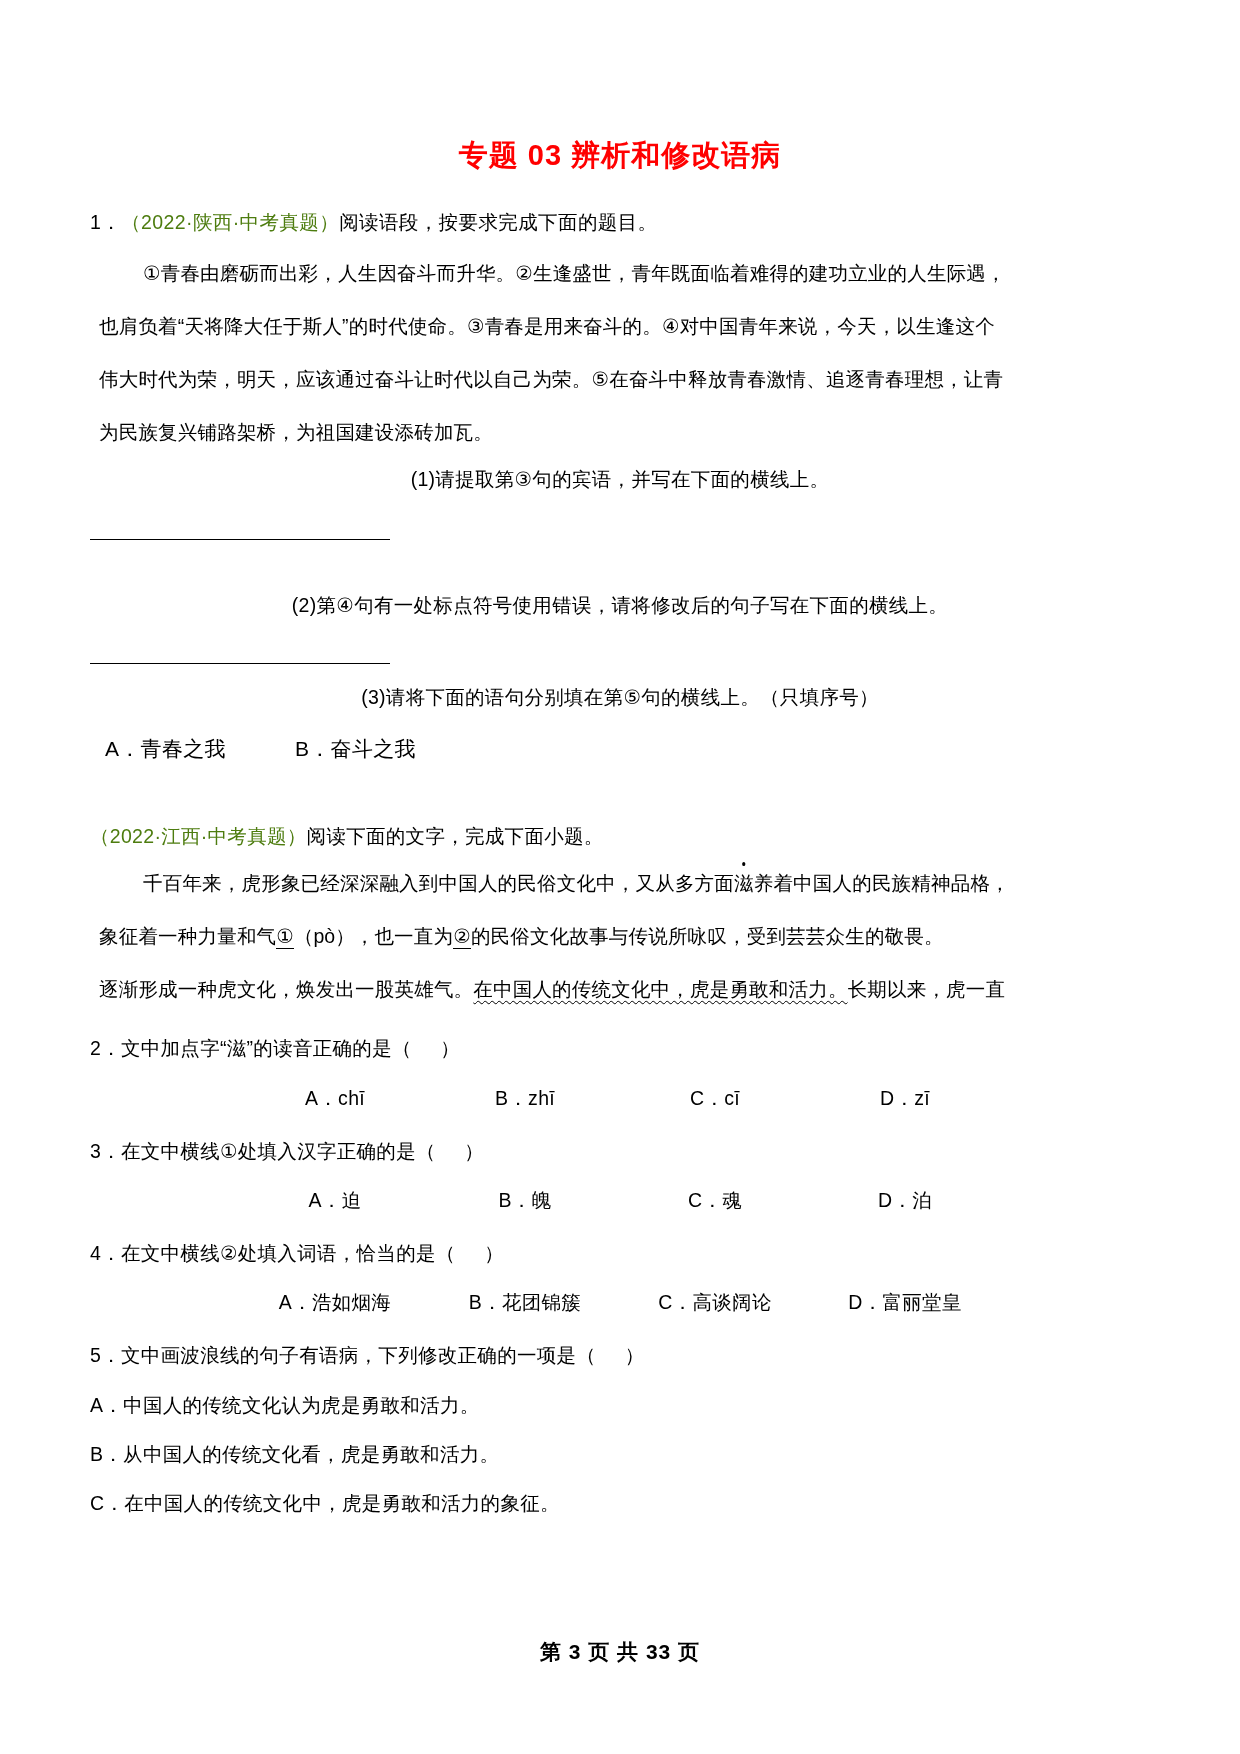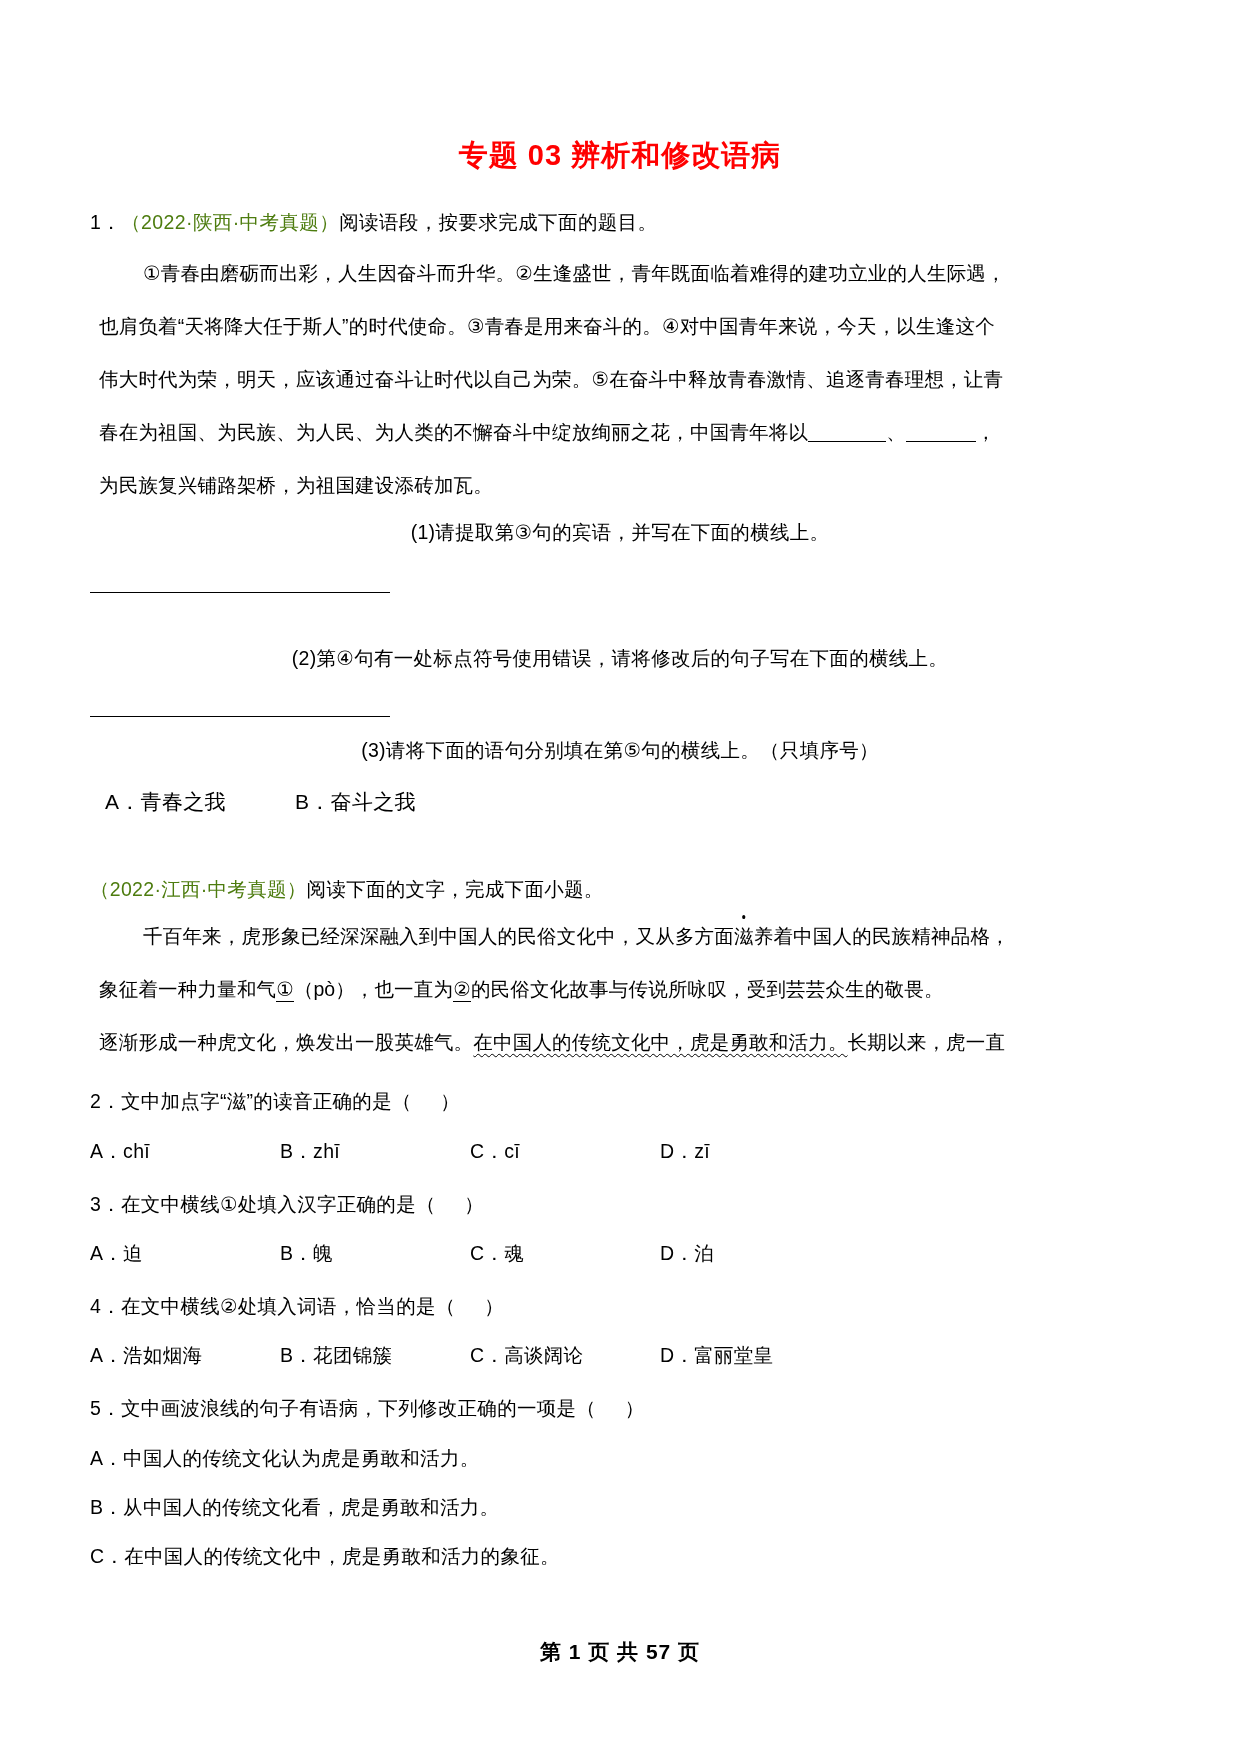--- a/index.html
+++ b/index.html
@@ -128,20 +128,21 @@
     margin: 22px 0 0 0;
     letter-spacing: 0.3px;
     white-space: nowrap;
   }
   .choice-line {
     font-size: 19.5px;
     line-height: 1.6;
     margin: 18px 0 0 0;
     letter-spacing: 0.3px;
     white-space: nowrap;
+    text-align: center;
   }
   .choice-line .opt { min-width: 190px; }
   .stacked-choice {
     font-size: 19.5px;
     line-height: 1.6;
     margin: 18px 0 0 0;
     letter-spacing: 0.3px;
     white-space: nowrap;
   }
   .footer {
@@ -165,23 +166,20 @@
 
   <div class="doc-title">专题 03 辨析和修改语病</div>
 
   <div class="q-line">
     <span>1．</span><span class="src-red">（2022·陕西·中考真题）</span><span>阅读语段，按要求完成下面的题目。</span>
   </div>
 
   <div class="para indent">①青春由磨砺而出彩，人生因奋斗而升华。②生逢盛世，青年既面临着难得的建功立业的人生际遇，</div>
   <div class="para">也肩负着“天将降大任于斯人”的时代使命。③青春是用来奋斗的。④对中国青年来说，今天，以生逢这个</div>
   <div class="para">伟大时代为荣，明天，应该通过奋斗让时代以自己为荣。⑤在奋斗中释放青春激情、追逐青春理想，让青</div>
-  <div class="para">
-    <span>春在为祖国、为民族、为人民、为人类的不懈奋斗中绽放绚丽之花，中国青年将以</span><span class="blank-inline"></span><span>、</span><span class="blank-inline short"></span><span>，</span>
-  </div>
   <div class="para">为民族复兴铺路架桥，为祖国建设添砖加瓦。</div>
 
   <div class="sub-q">(1)请提取第③句的宾语，并写在下面的横线上。</div>
   <div class="answer-rule"></div>
 
   <div class="sub-q">(2)第④句有一处标点符号使用错误，请将修改后的句子写在下面的横线上。</div>
   <div class="answer-rule tight"></div>
 
   <div class="sub-q">(3)请将下面的语句分别填在第⑤句的横线上。（只填序号）</div>
   <div class="opts-row">
@@ -225,15 +223,15 @@
     <span class="opt">A．浩如烟海</span><span class="opt">B．花团锦簇</span><span class="opt">C．高谈阔论</span><span class="opt">D．富丽堂皇</span>
   </div>
 
   <div class="mcq">
     <span>5．</span><span>文中画波浪线的句子有语病，下列修改正确的一项是（</span><span>&nbsp;&nbsp;&nbsp;&nbsp;&nbsp;</span><span>）</span>
   </div>
   <div class="stacked-choice">A．中国人的传统文化认为虎是勇敢和活力。</div>
   <div class="stacked-choice">B．从中国人的传统文化看，虎是勇敢和活力。</div>
   <div class="stacked-choice">C．在中国人的传统文化中，虎是勇敢和活力的象征。</div>
 
-  <div class="footer">第 1 页 共 57 页</div>
+  <div class="footer">第 3 页 共 33 页</div>
 
 </div>
 
 </body></html>

